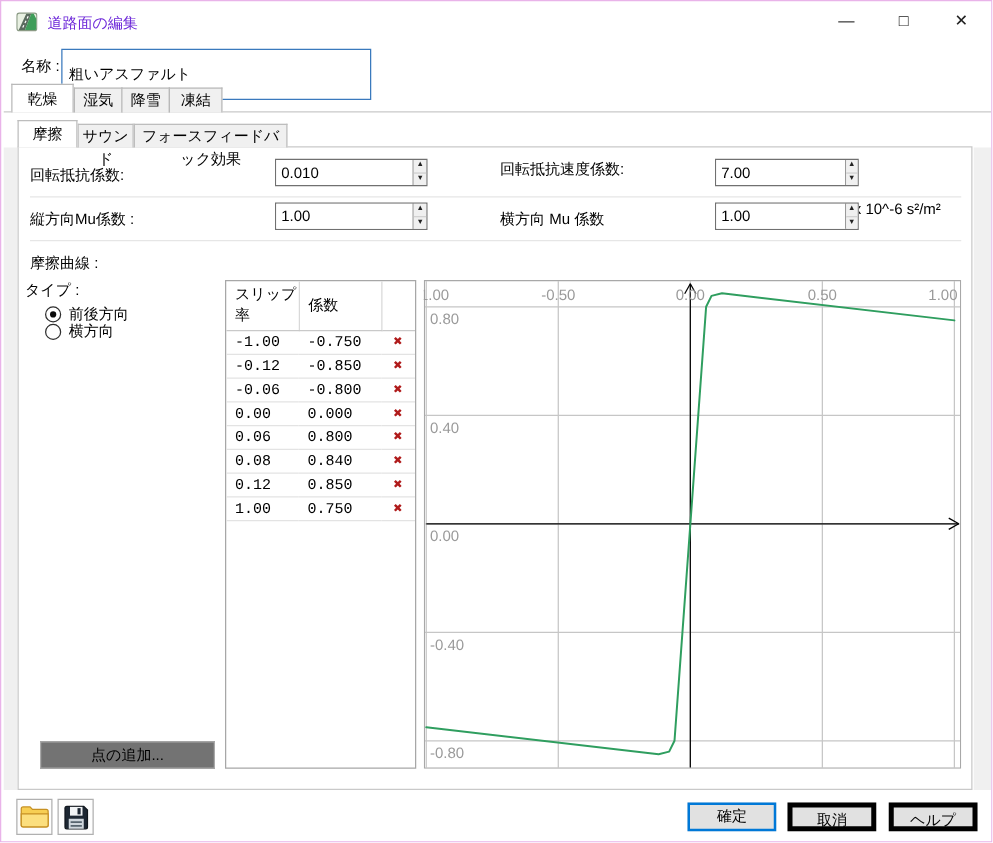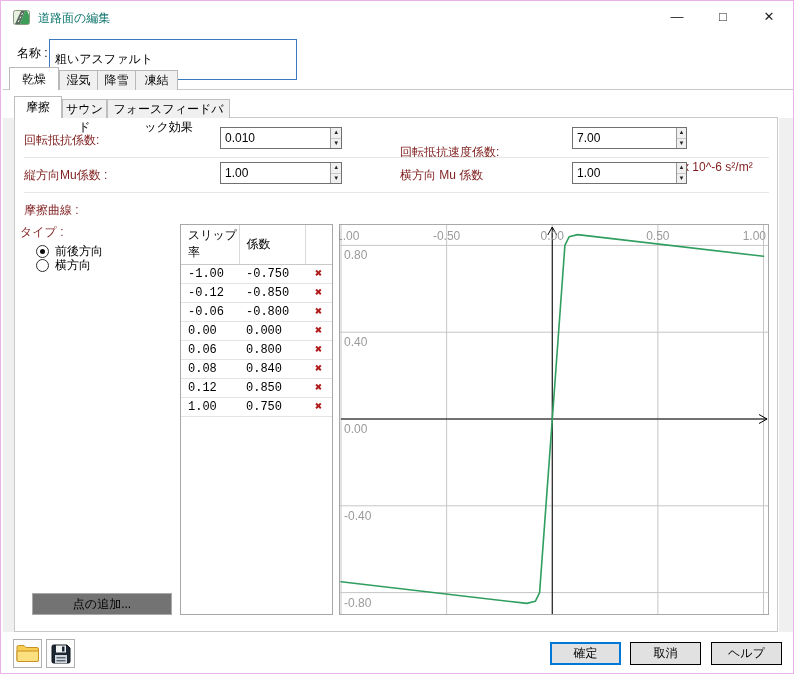--- a/index.html
+++ b/index.html
@@ -3,21 +3,21 @@
 <meta charset="utf-8">
 <style>
   * { margin:0; padding:0; box-sizing:border-box; }
   html,body { width:794px; height:674px; }
   body { font-family:"Liberation Sans","DejaVu Sans",sans-serif; font-size:12px; color:#000; background:#fff; }
   #window { position:relative; width:794px; height:674px; background:#fff; border:1px solid #e9b3e9; overflow:hidden; }
 
   
   #titlebar { position:absolute; left:1px; top:1px; right:1px; height:30px; background:#fff; }
   #win-icon { position:absolute; left:11px; top:7px; width:17px; height:17px; }
-  #win-title { position:absolute; left:36px; top:8px; font-size:12px; color:#0f766e; }
+  #win-title { position:absolute; left:36px; top:8px; font-size:12px; color:#6d28d9; }
   .cap-btn { position:absolute; top:0; width:46px; height:30px; text-align:center; line-height:30px; font-size:13px; color:#222; cursor:default; }
   #btn-min { right:92px; }
   #btn-max { right:46px; }
   #btn-close { right:0px; }
 
   
   #name-label { position:absolute; left:16px; top:44px; }
   #name-input { position:absolute; left:48px; top:38px; width:248px; height:41px; border:1px solid #3a79bd; padding:12px 5px; font:12px "Liberation Sans",sans-serif; background:#fff; outline:none; }
 
   
@@ -36,21 +36,21 @@
 
   
   .subtab { position:absolute; top:98px; height:19px; background:#f0f0f0; border:1px solid #bdbdbd; border-bottom:none; text-align:center; line-height:18px; z-index:2; }
   .subtab.active { top:95px; height:22px; background:#fff; z-index:4; line-height:21px; }
   #subtab-friction { left:13px; width:48px; }
   #subtab-sound { left:61px; width:45px; }
   #subtab-ffb { left:106px; width:123px; }
   #panel { position:absolute; left:13px; top:116px; width:764px; height:515px; background:#fff; border:1px solid #c9c9c9; z-index:1; }
 
   
-  .plabel { position:absolute; color:#7f1d1d; }
+  .plabel { position:absolute; color:#000000; }
   .sep { position:absolute; left:9px; width:745px; height:1px; background:#e6e6e6; }
   .spin { position:absolute; height:22px; border:1px solid #707070; background:#fff; display:flex; }
   .spin input { border:none; outline:none; flex:1 1 auto; padding:0 4px; font:12px "Liberation Sans",sans-serif; min-width:0; }
   .updown { width:16px; display:flex; flex-direction:column; border-left:1px solid #9a9a9a; }
   .ud { flex:1; background:#f0f0f0; border-bottom:1px solid #c8c8c8; font-size:6px; line-height:9px; text-align:center; color:#222; cursor:default; }
   .ud:last-child { border-bottom:none; }
 
   
   .radio-row { position:absolute; display:flex; align-items:center; }
   .radio { width:13px; height:13px; border:1px solid #2f2f2f; border-radius:50%; background:#fff; position:relative; margin-right:6px; }
@@ -69,21 +69,21 @@
   
   #friction-chart { position:absolute; left:324px; top:106px; width:430px; height:391px; background:#fff; }
 
   
   #add-point { position:absolute; left:17px; top:475px; width:140px; height:22px; background:#737373; border:1px solid #a9a9a9; text-align:center; line-height:20px; cursor:default; }
 
   
   .icon-btn { position:absolute; top:638px; width:29px; height:29px; border:1px solid #b0b0b0; background:#fdfdfd; display:flex; align-items:center; justify-content:center; }
   #open-btn { left:12px; }
   #save-btn { left:45px; }
-  .btm-btn { position:absolute; top:641px; width:71px; height:23px; background:#e1e1e1; border:1px solid #000000; text-align:center; line-height:21px; cursor:default; }
+  .btm-btn { position:absolute; top:641px; width:71px; height:23px; background:#e1e1e1; border:4px solid #000000; text-align:center; line-height:21px; cursor:default; }
   #ok-btn { left:549px; border:2px solid #0078d7; line-height:19px; }
   #cancel-btn { left:629px; }
   #help-btn { left:710px; }
 </style>
 </head>
 <body>
 
 <div id="window">
 
   <div id="titlebar">
@@ -118,21 +118,21 @@
   <div id="panel">
 
     <span class="plabel" style="left:9px; top:14px;">回転抵抗係数:</span>
     <div class="spin" style="left:205px; top:9px; width:122px;">
       <input value="0.010" style="">
       <div class="updown">
         <div class="ud">▲</div>
         <div class="ud">▼</div>
       </div>
     </div>
-    <span class="plabel" style="left:385px; top:26px;">回転抵抗速度係数:</span>
+    <span class="plabel" style="left:385px; top:9px;">回転抵抗速度係数:</span>
     <div class="spin" style="left:557px; top:9px; width:115px;">
       <input value="7.00" style="">
       <div class="updown">
         <div class="ud">▲</div>
         <div class="ud">▼</div>
       </div>
     </div>
     <span class="plabel" style="left:668px; top:14px;margin-top:28px;">x 10^-6 s²/m²</span>
 
     <div class="sep" style="top:39px;"></div>

